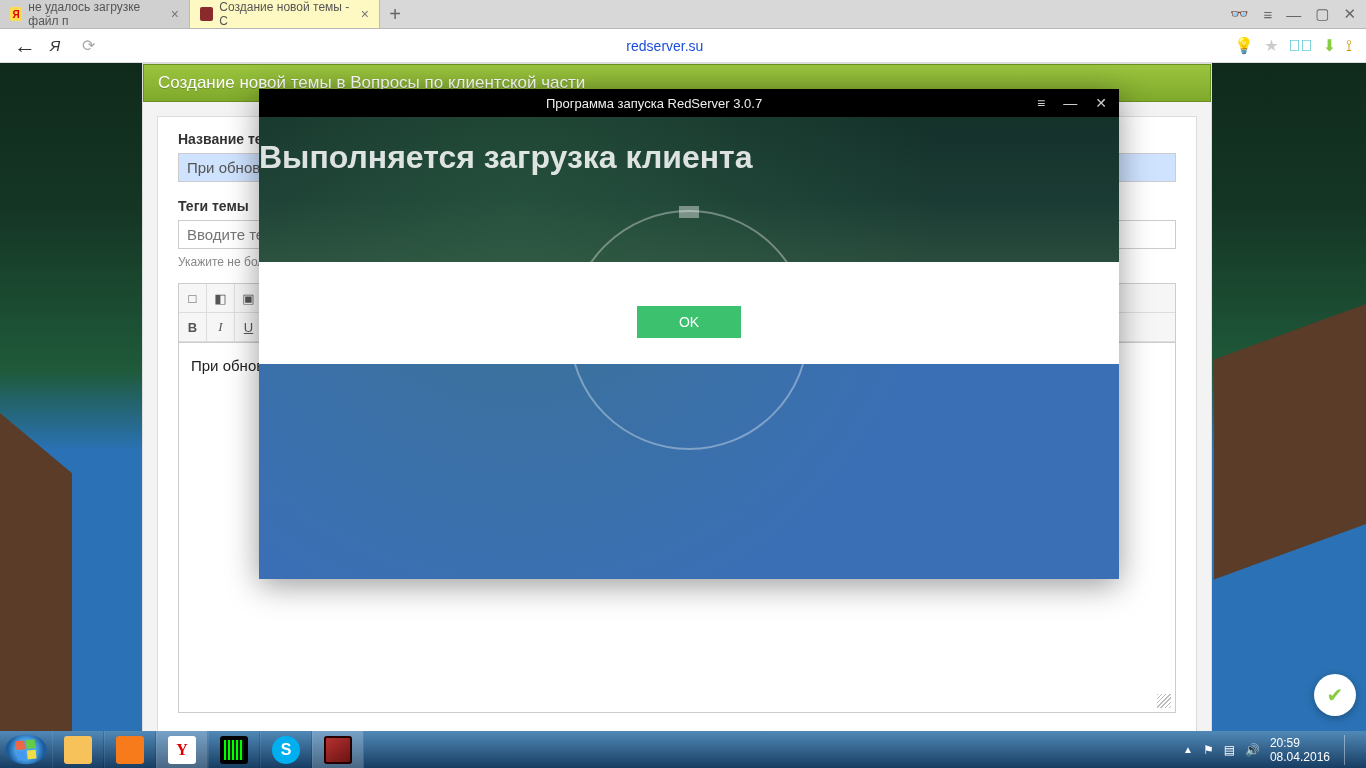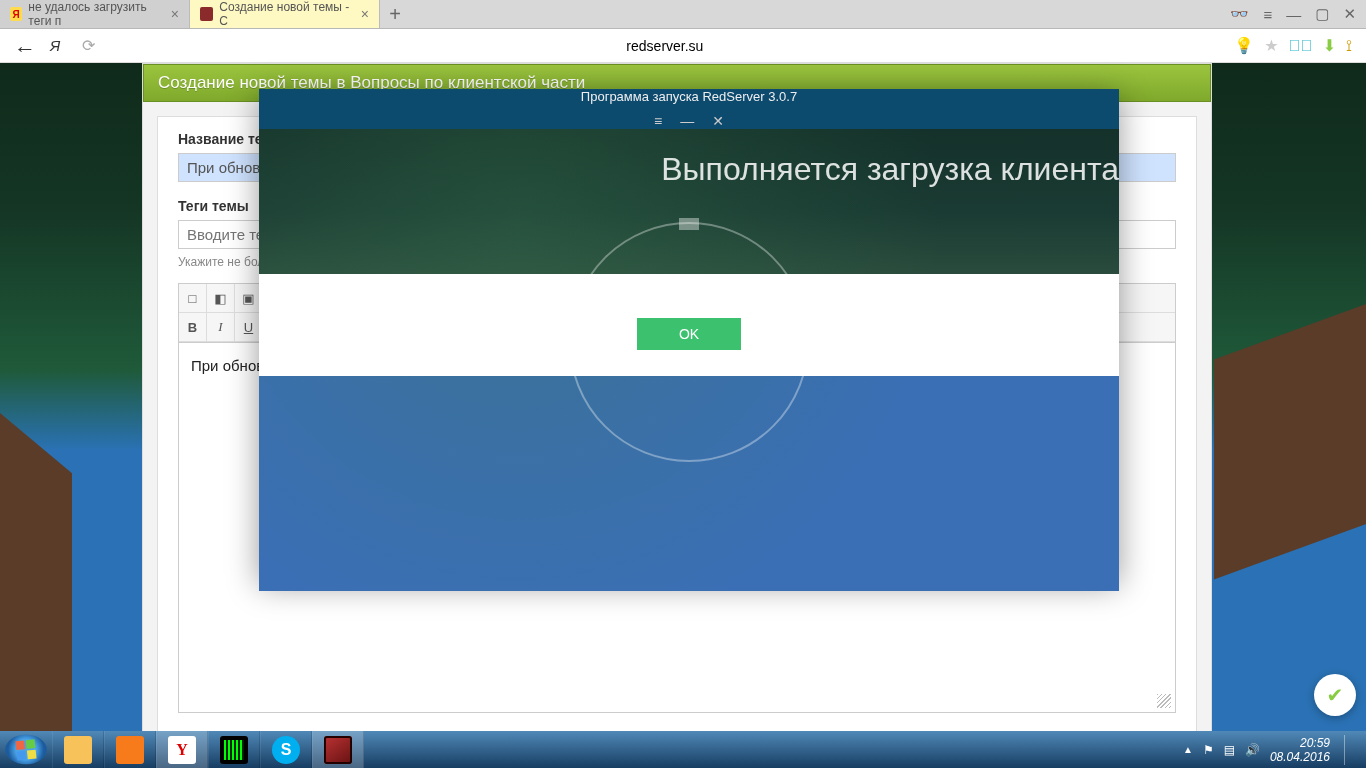--- a/index.html
+++ b/index.html
@@ -15,21 +15,21 @@
 .tab .close { color: #777; font-size: 14px; }
 .tab-plus { width: 30px; display: flex; align-items: center; justify-content: center; color: #666; font-size: 20px; }
 .window-ctrls { margin-left: auto; display: flex; align-items: center; gap: 14px; padding: 0 10px; color: #666; }
 .window-ctrls span { font-size: 15px; }
 
 .browser-bar { height: 34px; background: #fff; display: flex; align-items: center; padding: 0 14px; gap: 14px; border-bottom: 1px solid #ddd; }
 .nav-back { font-size: 22px; color: #333; }
 .y-logo { width: 18px; height: 18px; font-size: 15px; color: #333; font-weight: 500; font-style: italic; }
 .reload { font-size: 16px; color: #aaa; }
 .url-area { flex: 1; display: flex; justify-content: center; align-items: center; font-size: 14px; gap: 8px; }
-.url-host { color: #000000; }
+.url-host { color: #1d4ed8; }
 .url-title { color: #333; }
 .bar-right { display: flex; gap: 10px; align-items: center; color: #bbb; }
 .bar-right .shield { color: #3bc; }
 .bar-right .dl { color: #8c4; }
 .bar-right .compass { color: #c90; }
 
 
 .page-bg { position: absolute; top: 63px; left: 0; width: 1366px; height: 668px;
   background: linear-gradient(to bottom, #0f2a1a 0%, #153625 22%, #1f5a3a 46%, #2a72b5 58%, #2a72b5 100%); }
 .page-bg .dirt-l { position:absolute; left:-48px; top:360px; width:120px; height:320px; background:#5a3c28; transform: skewY(40deg); }
@@ -48,27 +48,27 @@
 .editor-tb .row { display: flex; border-bottom: 1px solid #ddd; }
 .editor-tb .btn { width: 28px; height: 28px; display: flex; align-items: center; justify-content: center; border-right: 1px solid #ddd; color: #555; font-size: 13px; }
 .editor-tb .btn.b { font-weight: bold; }
 .editor-tb .btn.i { font-style: italic; font-family: Georgia, serif; }
 .editor-tb .btn.u { text-decoration: underline; }
 .editor-area { height: 370px; border: 1px solid #ccc; border-top: none; padding: 14px 12px; font-size: 15px; color: #222; position: relative; resize: none; }
 .editor-area .grip { position:absolute; right:4px; bottom:4px; width:14px; height:14px; background: repeating-linear-gradient(135deg,#bbb 0,#bbb 1px,transparent 1px,transparent 3px); }
 
 
 .launcher { position: absolute; left: 259px; top: 89px; width: 860px; height: 490px; box-shadow: 0 6px 30px rgba(0,0,0,.4); }
-.launcher-title { height: 40px; background: #0c4a6e; color: #eee; display: flex; align-items: center; padding: 0 12px; font-size: 13px; flex-direction: column; }
+.launcher-title { height: 28px; background: #000000; color: #eee; display: flex; align-items: center; padding: 0 12px; font-size: 13px; }
 .launcher-title .t { flex: 1; text-align: center; }
 .launcher-title .ctrls { display: flex; gap: 18px; font-size: 14px; color: #ccc; }
 .launcher-bg { position: relative; height: 462px;
   background: linear-gradient(to bottom, #14312a 0%, #1a3b33 18%, #284a3c 30%, #2f4e3f 35%, #3a6fb5 54%, #3a6fb5 100%); }
 .launcher-bg::before { content:""; position:absolute; inset:0; background: radial-gradient(circle at 30% 20%, rgba(60,120,80,.35), transparent 60%); }
-.banner { position: absolute; top: 22px; left:0; right:0; text-align: right; font-size: 32px; font-weight: 400; color: rgba(255,255,255,.85); }
+.banner { position: absolute; top: 22px; left:0; right:0; text-align: left; font-size: 32px; font-weight: 700; color: rgba(255,255,255,.85); }
 .ring { position: absolute; left: 50%; top: 46%; transform: translate(-50%,-50%);
   width: 240px; height: 240px; border: 2px solid rgba(255,255,255,.35); border-radius: 50%; }
 .ring .sq { position: absolute; left: 50%; top: -6px; transform: translateX(-50%); width: 20px; height: 12px; background: rgba(255,255,255,.4); }
 .cancel-btn { position: absolute; left: 50%; top: 78%; transform: translate(-50%,-50%);
   border: 2px solid rgba(255,255,255,.55); color: rgba(255,255,255,.85); background: transparent; border-radius: 28px; padding: 8px 30px; font-size: 16px; }
 
 .err-card { position: absolute; left: 0; right: 0; top: 145px; background: #fff; padding: 26px 20px 26px; text-align: center; }
 .err-title { font-size: 26px; font-weight: 300; color: #2c8fc2; margin-bottom: 16px; }
 .err-line { font-size: 14px; color: #666; margin-top: 2px; }
 .ok-btn { display: inline-block; margin-top: 18px; background: #3cc26e; color: #fff; border: none; padding: 8px 42px; font-size: 14px; }
@@ -89,34 +89,34 @@
 .tb-item .ico { width: 28px; height: 28px; border-radius: 3px; display:flex;align-items:center;justify-content:center; }
 .ico.folder{background:#f7c25a;}
 .ico.wmp{background:#f77a1b;}
 .ico.yb{background:#fff;color:#d00;font-weight:bold;font-family:Georgia;}
 .ico.mon{background:#000; position:relative;}
 .ico.mon::after{content:"";position:absolute;inset:4px;background:repeating-linear-gradient(90deg,#0f0,#0f0 2px,#020 2px,#020 4px);}
 .ico.sk{background:#00aff0;color:#fff;font-weight:bold;border-radius:50%;}
 .ico.cube{background:linear-gradient(145deg,#b33,#611);box-shadow:inset 0 0 0 2px #200;}
 .tray { margin-left:auto; display:flex; align-items:center; color:#fff; gap:10px; padding:0 8px; font-size:12px; }
 .tray .triangle { font-size:10px; }
-.tray .time { text-align:right; line-height:14px;font-style:italic; }
+.tray .time { text-align:left; line-height:14px; }
 .tray .desk { width:14px; height:30px; border-left:1px solid rgba(255,255,255,.4); margin-left:4px; }
 
 
 .float-shield { position:absolute; right:10px; bottom:52px; width:42px; height:42px; border-radius:50%;
   background:#fff; display:flex; align-items:center; justify-content:center; box-shadow:0 2px 8px rgba(0,0,0,.3); color:#8c4; font-size:20px; }
 </style>
 </head>
 <body>
 
 <div class="browser-tabs">
   <div class="tab">
     <span class="fav y">Я</span>
-    <span>не удалось загрузить теги п</span>
+    <span>не удалось загрузке файл п</span>
     <span class="close">×</span>
   </div>
   <div class="tab active">
     <span class="fav r"></span>
     <span>Создание новой темы - С</span>
     <span class="close">×</span>
   </div>
   <div class="tab-plus">+</div>
   <div class="window-ctrls">
     <span>👓</span>

